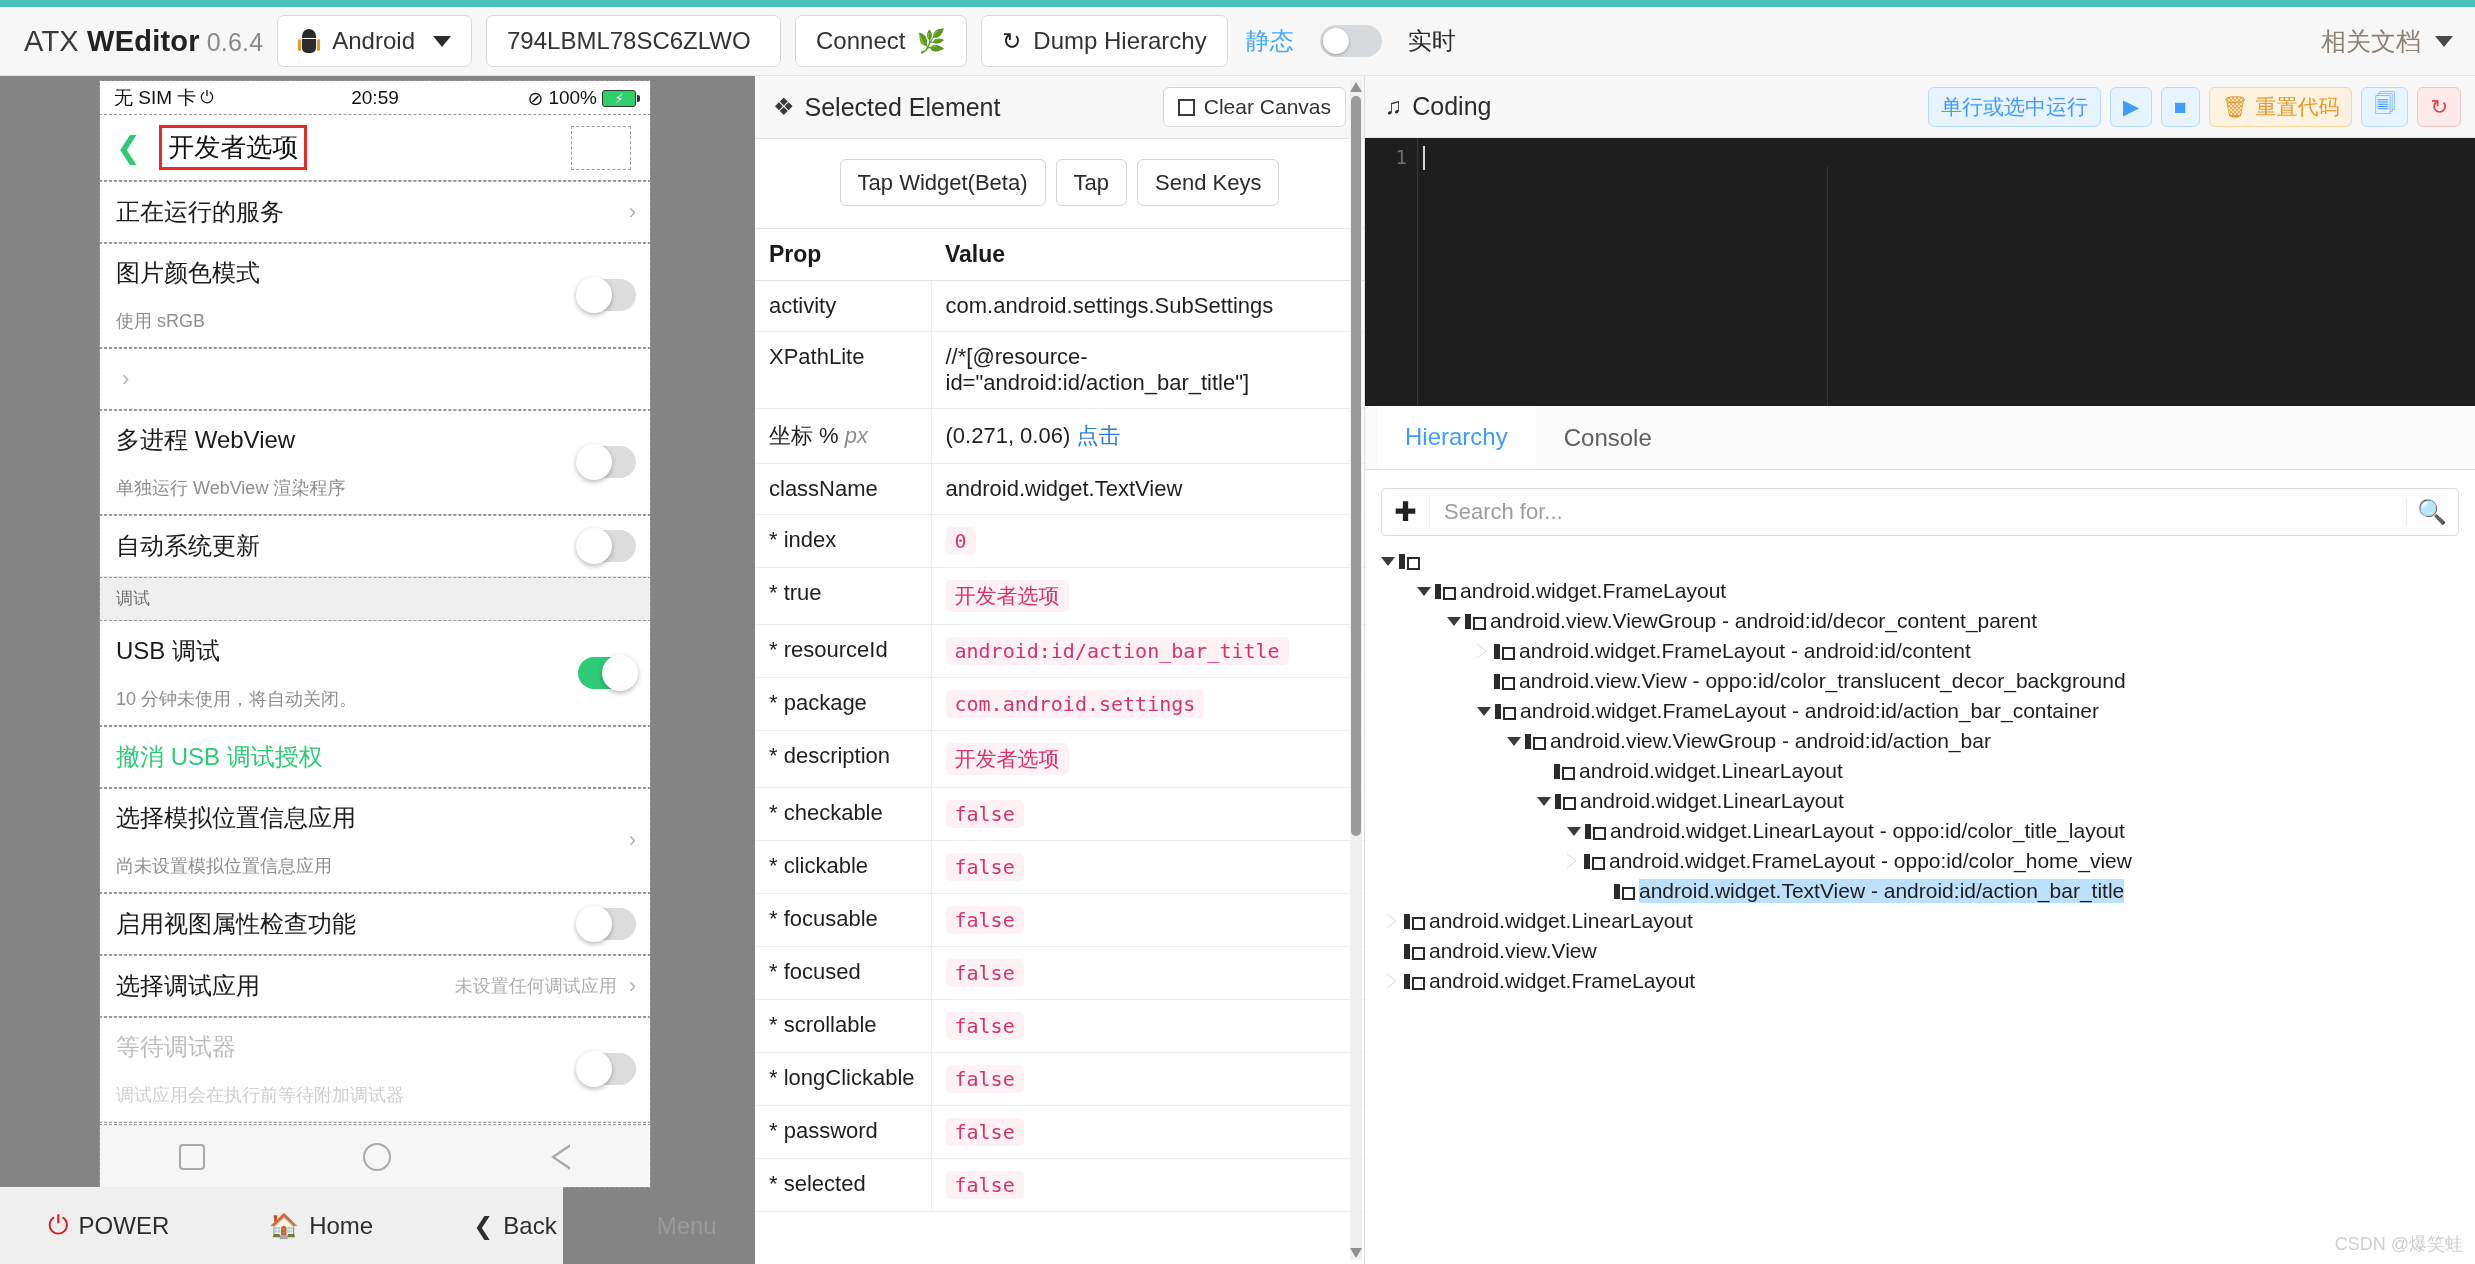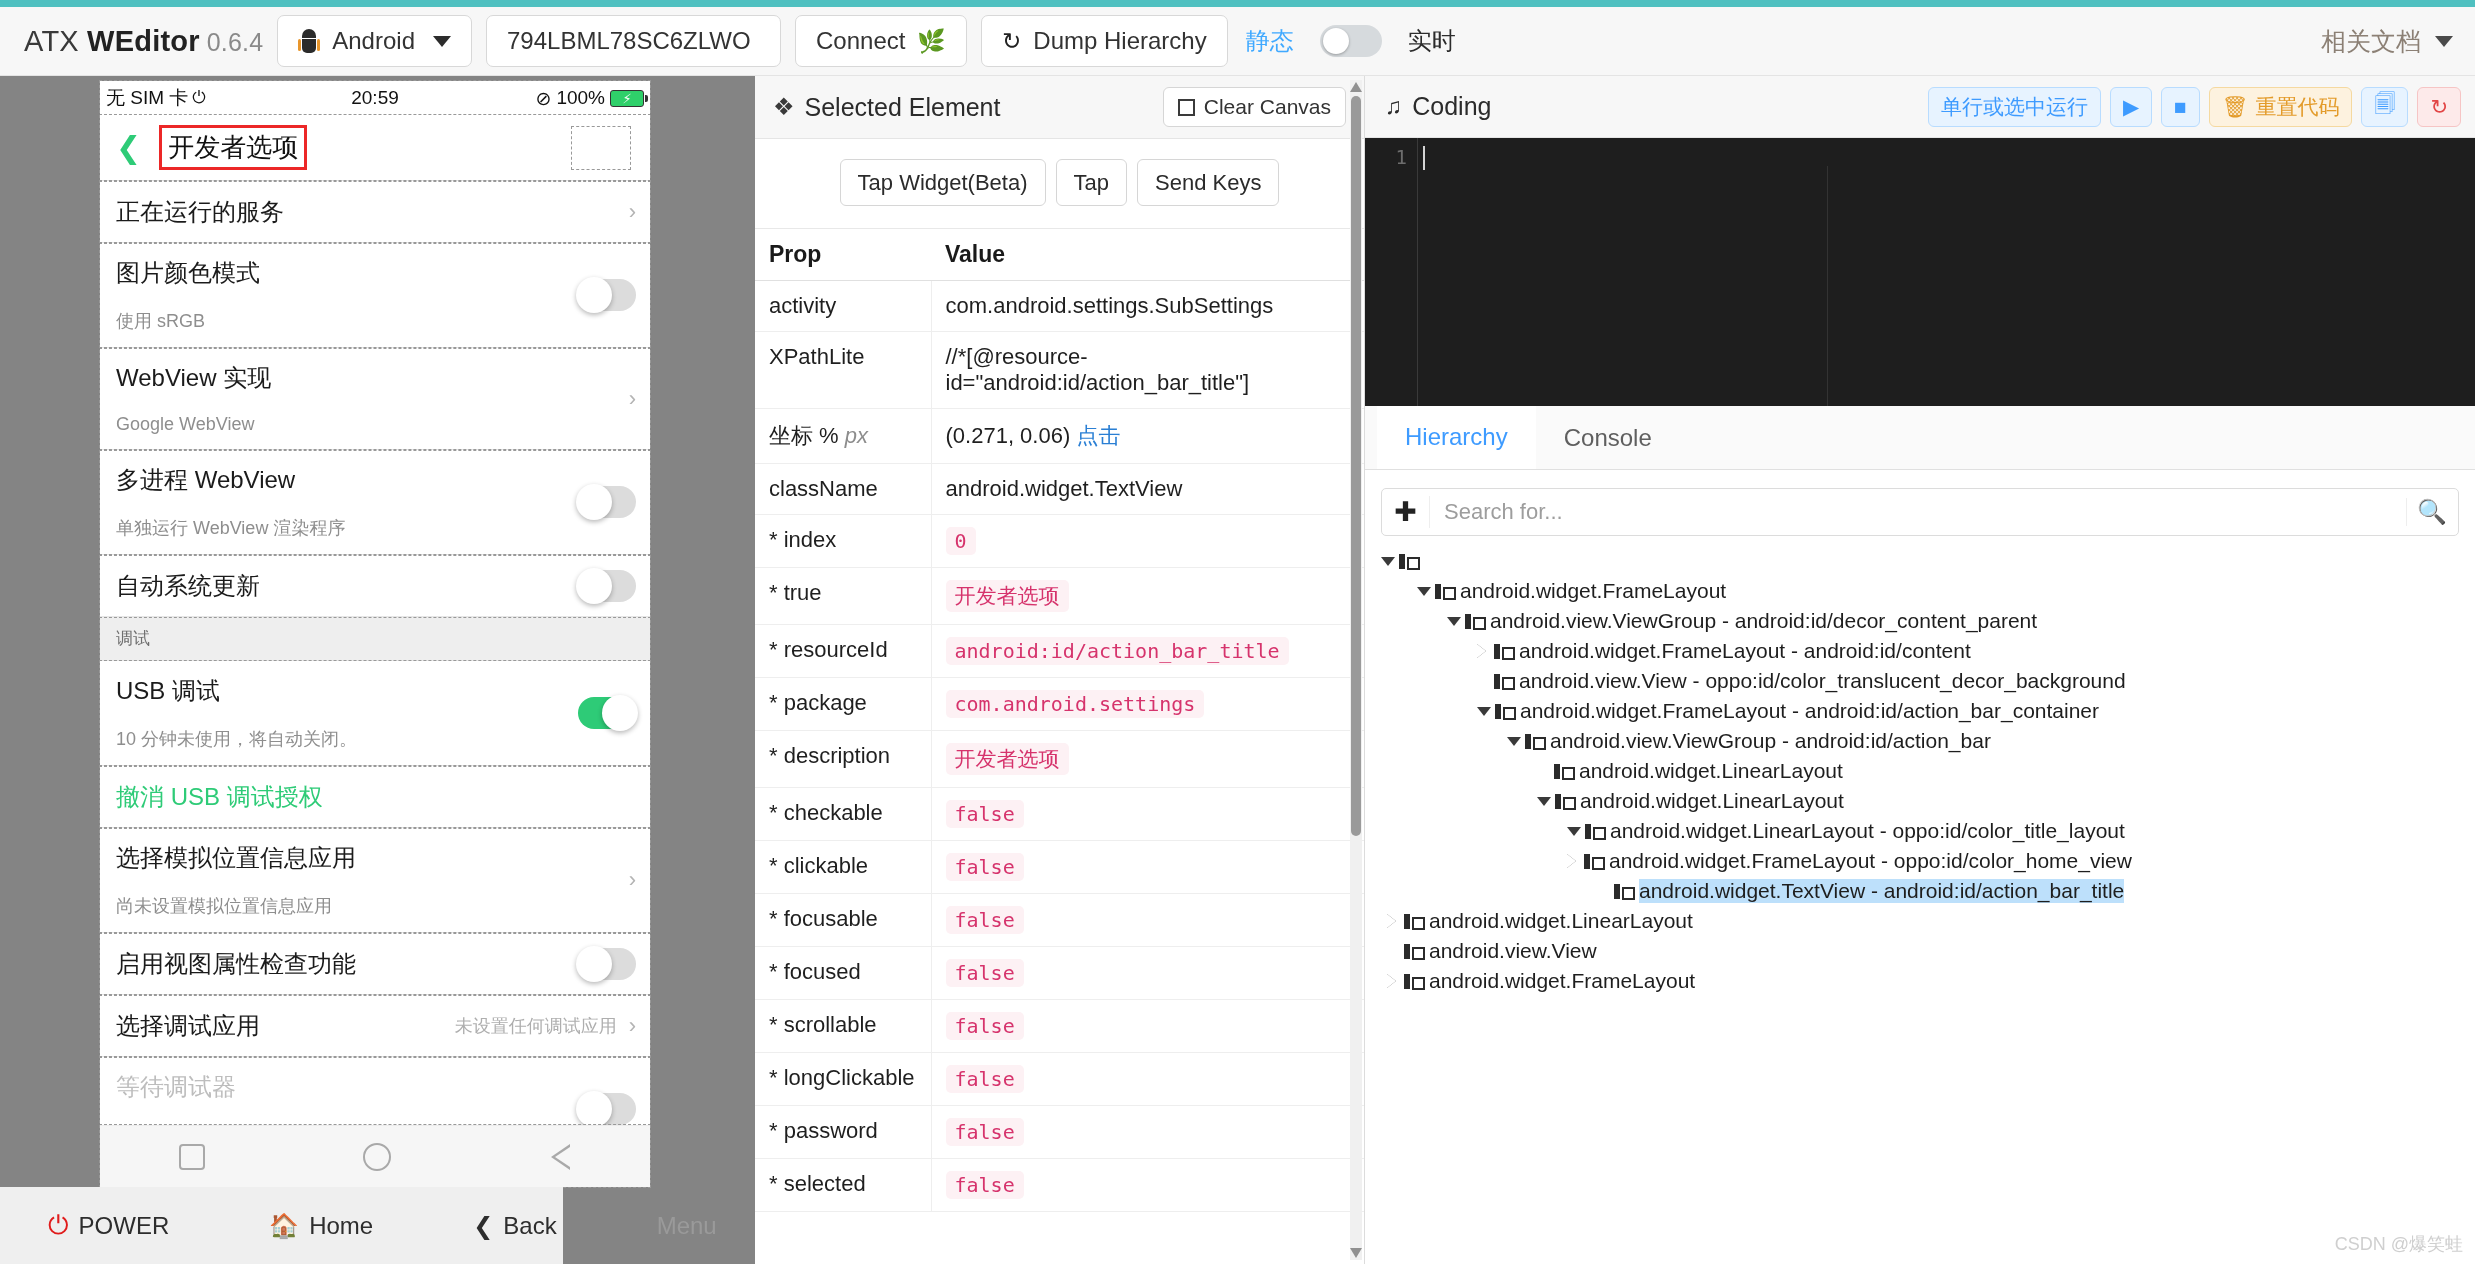--- a/index.html
+++ b/index.html
@@ -73,21 +73,21 @@
     width: 755px; flex: 0 0 755px; background: #848484;
     position: relative; overflow: hidden;
   }
   .screen {
     position: absolute; left: 100px; top: 5px; width: 550px; bottom: 77px;
     background: #fff; overflow: hidden;
   }
   .dash { outline: 1px dashed #999; }
   .statusbar {
     height: 34px; display: flex; align-items: center; font-size: 19px; color: #111;
-    padding: 0 6px; position: relative;
+    padding: 0 14px; position: relative;
   }
   .sb-left { display: flex; align-items: center; gap: 4px; }
   .sb-center { position: absolute; left: 0; right: 0; text-align: center; font-size: 19px; }
   .sb-right { margin-left: auto; display: flex; align-items: center; gap: 5px; font-size: 19px; }
   .batt {
     width: 34px; height: 17px; border: 1.5px solid #333; border-radius: 3px; position: relative;
     background: linear-gradient(90deg, #2fd06a 0 100%); display:flex; align-items:center; justify-content:center;
   }
   .batt::after { content:""; position:absolute; right:-5px; top:4px; width:3px; height:7px; background:#333; border-radius:0 2px 2px 0;}
   .batt span { color:#fff; font-size: 13px; line-height:1; }
@@ -327,24 +327,20 @@
             <div class="texts">
               <div class="t1">图片颜色模式</div><br>
               <div class="t2">使用 sRGB</div>
             </div>
             <span class="mswitch">
                 <span class="k"></span>
               </span>
           </div>
 
           <div class="row dash">
-            <div class="texts">
-              <div class="t1">WebView 实现</div><br>
-              <div class="t2">Google WebView</div>
-            </div>
             <span class="chev">›</span>
           </div>
 
           <div class="row dash">
             <div class="texts">
               <div class="t1">多进程 WebView</div><br>
               <div class="t2">单独运行 WebView 渲染程序</div>
             </div>
             <span class="mswitch">
                 <span class="k"></span>

